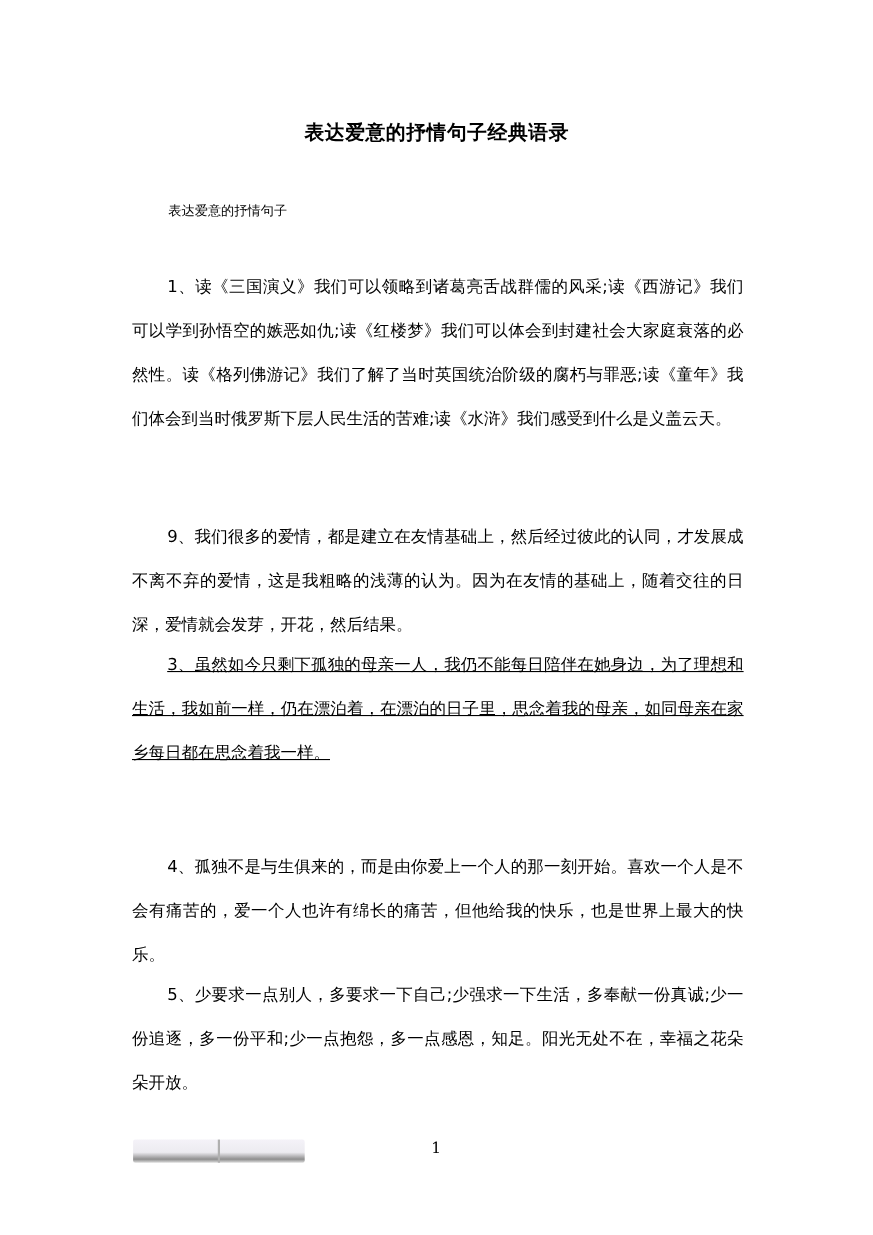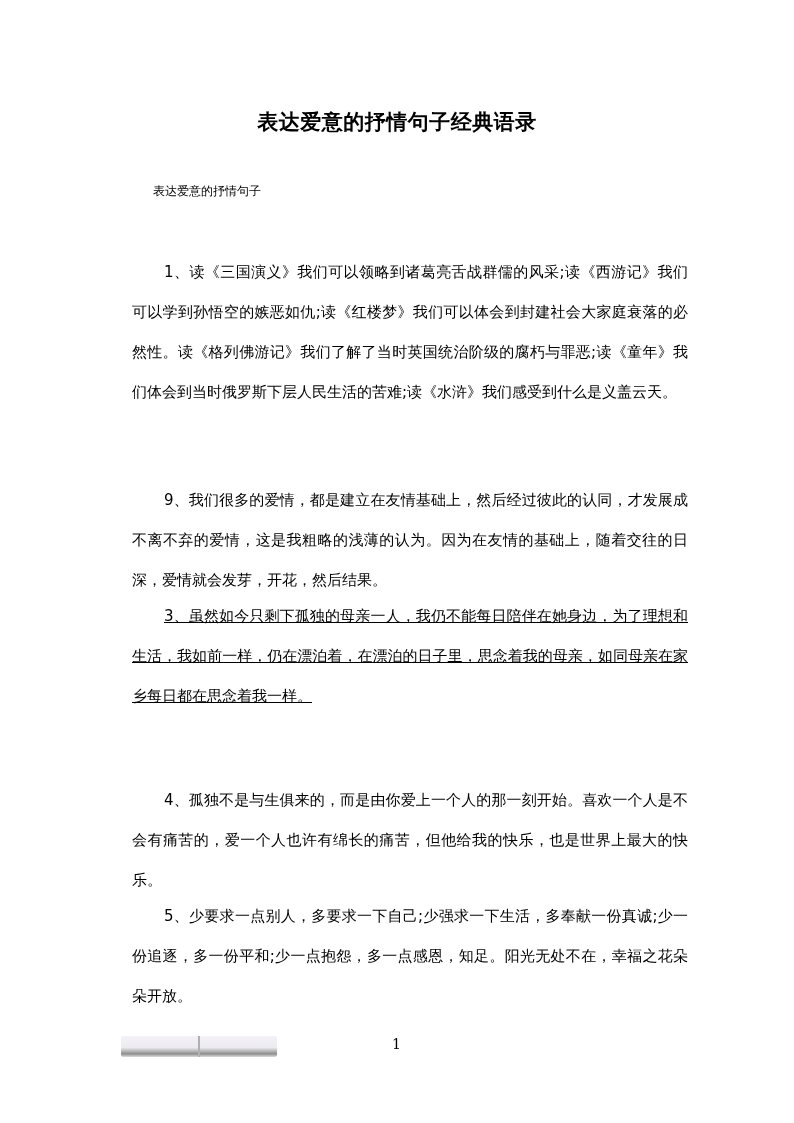--- a/index.html
+++ b/index.html
@@ -1,23 +1,23 @@
 <!DOCTYPE html>
 <html><head>
 <meta charset="utf-8">
 <style>
   html, body { margin: 0; padding: 0; background: #ffffff; }
   body { width: 794px; height: 1123px; position: relative; overflow: hidden;
          font-family: "DejaVu Sans", "Liberation Sans", sans-serif; color: #000; }
   .title { position: absolute; top: 108px; left: 0; width: 794px; text-align: center;
            font-family: "DejaVu Serif", "Liberation Serif", serif; font-weight: bold;
-           font-size: 21px; letter-spacing: 0.5px; }
+           font-size: 18px; letter-spacing: 0.5px; }
   .subtitle { position: absolute; top: 183px; left: 153px; font-size: 12px; }
   .para { position: absolute; left: 120px; width: 556px; font-size: 15px;
-          line-height: 40px; text-indent: 32px; text-align: justify; margin: 12px; }
+          line-height: 40px; text-indent: 32px; text-align: justify; margin: 0; }
   .p1 { top: 240px; }
   .p2 { top: 468px; }
   .p3 { top: 584px; text-decoration: underline; }
   .p4 { top: 768px; }
   .p5 { top: 884px; }
   .footer-image { position: absolute; left: 121px; top: 1036px; width: 156px; height: 21px;
                   background: linear-gradient(180deg, #f4f2f8 0%, #ecebf0 55%, #8e8e8e 85%, #dcdcdc 100%);
                   border-radius: 2px; }
   .footer-image::before { content: ""; position: absolute; left: 77px; top: 0; width: 2px; height: 21px;
                   background: #b0b0b0; }

